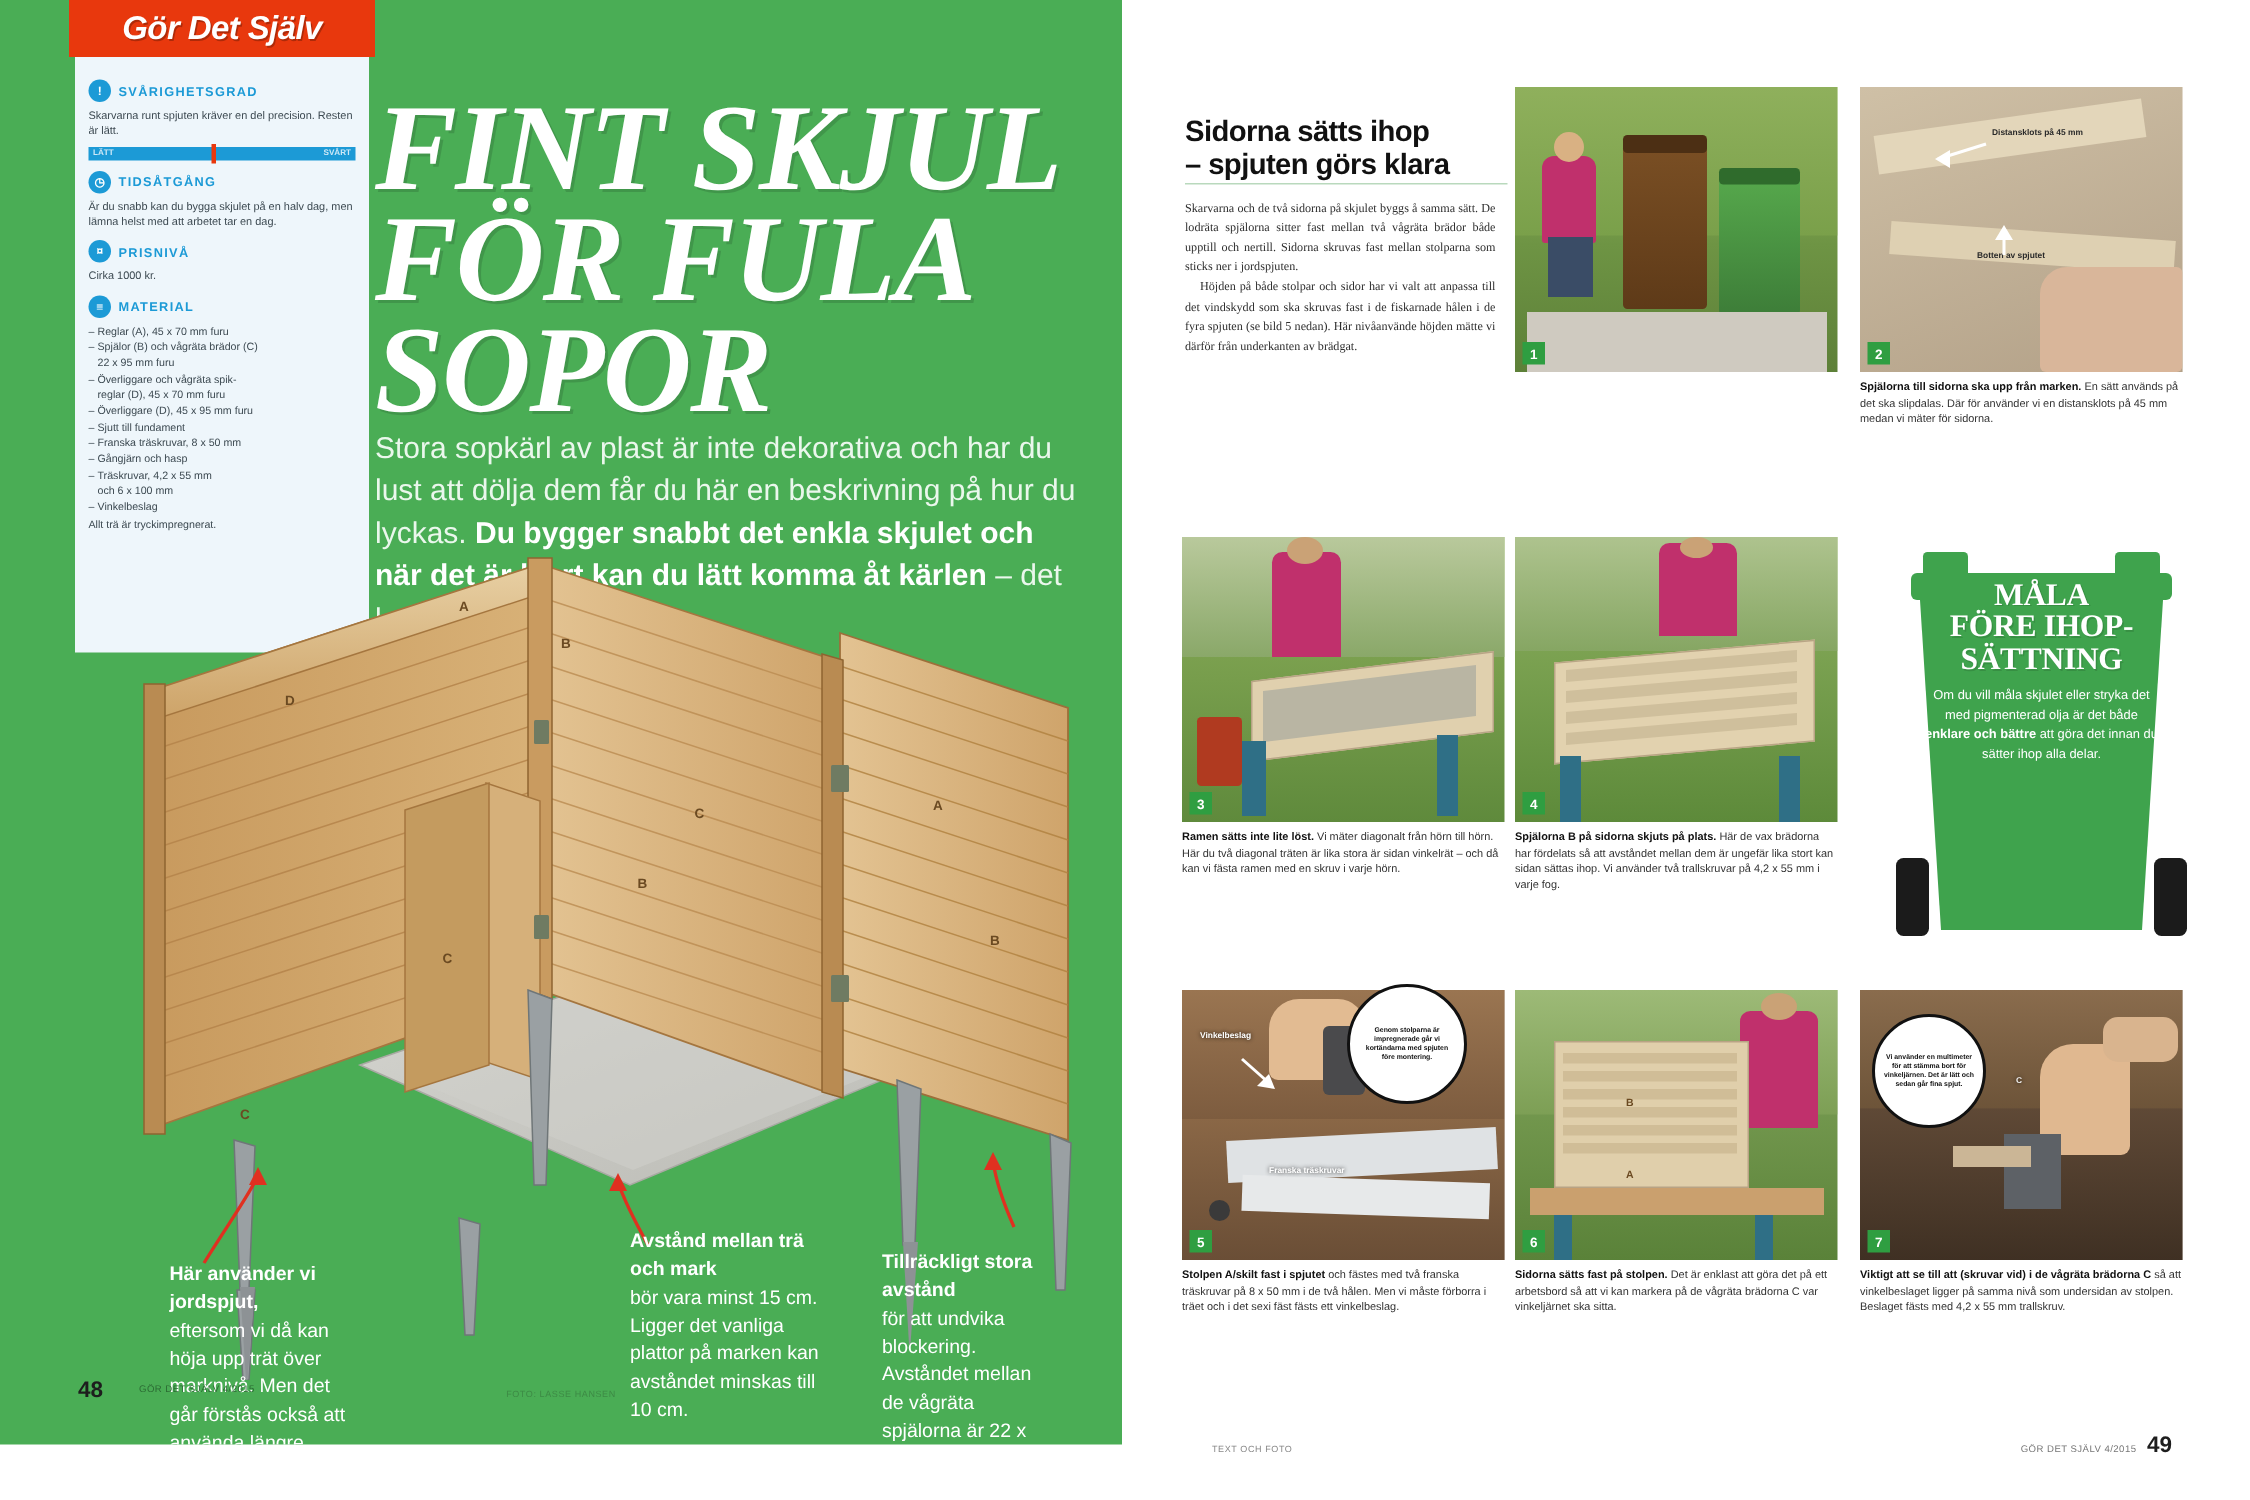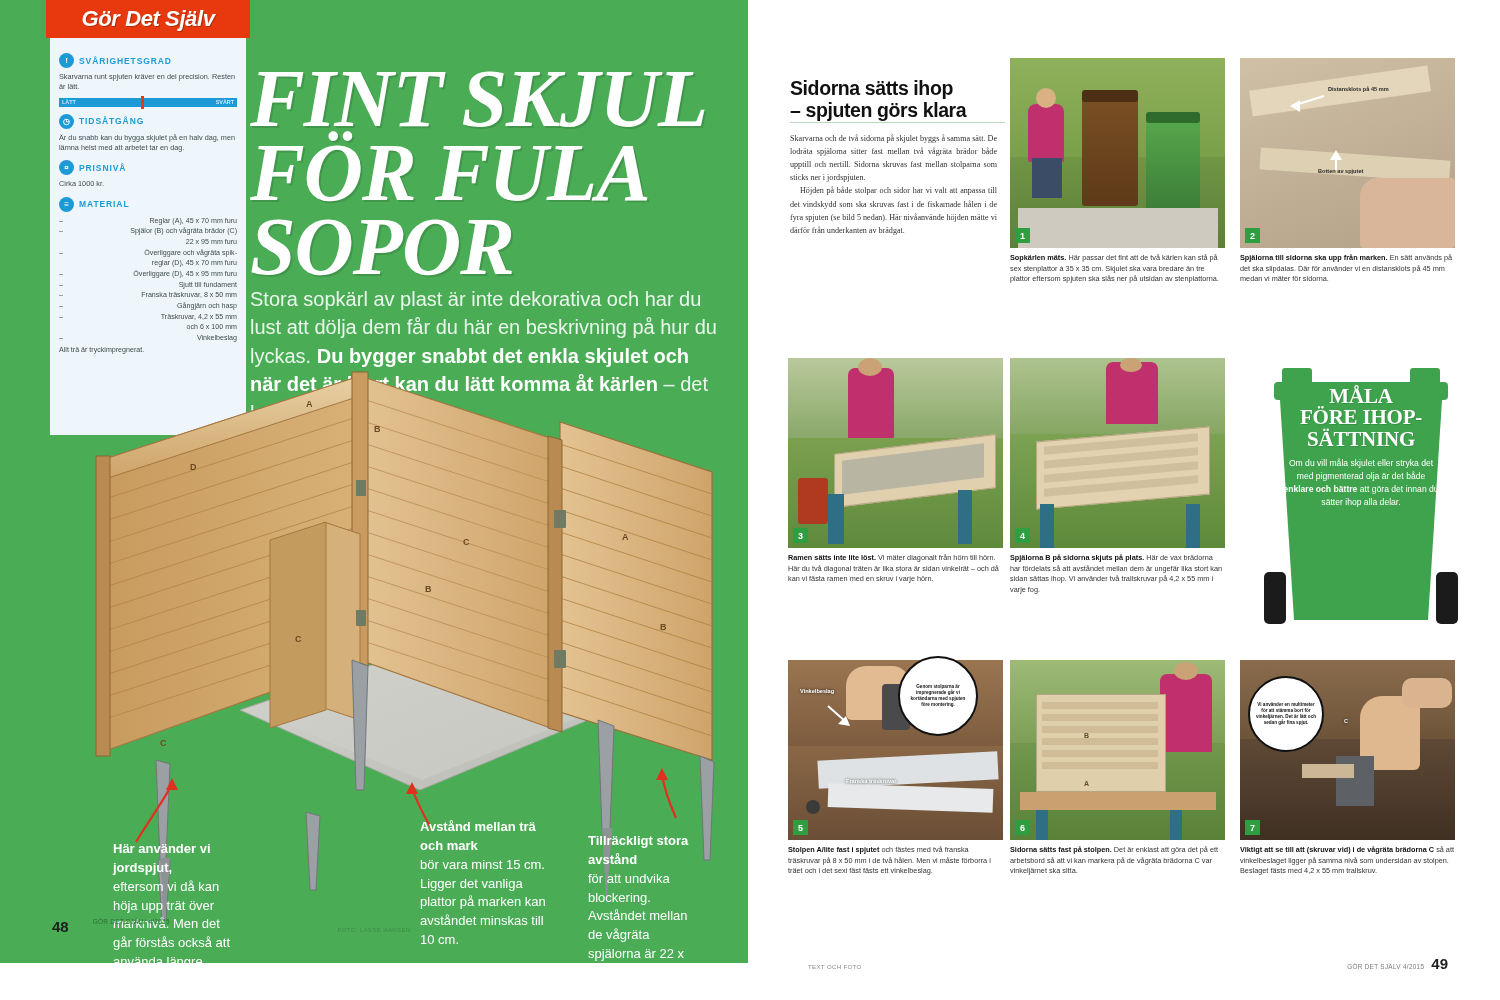--- a/index.html
+++ b/index.html
@@ -23,21 +23,21 @@
            padding:8px 9px 0 9px;box-sizing:border-box;}
   .ib-head{display:flex;align-items:center;gap:5px;margin:7px 0 4px 0;}
   .ib-ico{width:15px;height:15px;border-radius:50%;background:#1c9ad6;flex:0 0 auto;
           display:flex;align-items:center;justify-content:center;color:#fff;font-size:8px;font-weight:bold;}
   .ib-title{color:#1c9ad6;font-size:8.5px;font-weight:bold;letter-spacing:.9px;}
   .ib-txt{color:#3d4a52;font-size:7.3px;line-height:1.42;margin:0 0 5px 0;}
   .meter{position:relative;height:9px;background:#1c9ad6;margin:3px 0 7px 0;}
   .meter .lbl{position:absolute;top:1px;font-size:5.4px;color:#cfe9f7;font-weight:bold;}
   .meter .lbl.l{left:3px;} .meter .lbl.r{right:3px;}
   .meter .mark{position:absolute;left:46%;top:-2px;width:3px;height:13px;background:#e8380d;}
-  .mat-list{margin:0;padding:0;list-style:none;text-align:right;}
+  .mat-list{margin:0;padding:0;list-style:none;}
   .mat-list li{color:#3d4a52;font-size:7.1px;line-height:1.5;padding-left:6px;position:relative;}
   .mat-list li:before{content:"–";position:absolute;left:0;}
   .mat-list li.cont:before{content:"";}
   .mat-foot{color:#3d4a52;font-size:7.1px;line-height:1.5;margin-top:2px;}
 
   
   .headline{position:absolute;left:250px;top:62px;width:470px;color:#fff;
             font-family:"Liberation Serif", serif;font-style:italic;font-weight:bold;
             font-size:82px;line-height:.90;letter-spacing:-1px;
             text-shadow:2px 2px 0 rgba(0,0,0,.13);}
@@ -50,21 +50,21 @@
   .illus{position:absolute;left:60px;top:360px;width:690px;height:560px;}
   .illus svg{display:block;}
 
   
   .callout{position:absolute;color:#ffffff;font-size:13px;line-height:1.45;width:118px;}
   .callout b{display:block;}
   .co1{left:113px;top:840px;}
   .co2{left:420px;top:818px;width:128px;}
   .co3{left:588px;top:832px;width:112px;}
 
-  .folio-l{position:absolute;left:52px;bottom:28px;display:flex;align-items:flex-start;gap:24px;}
+  .folio-l{position:absolute;left:52px;bottom:28px;display:flex;align-items:center;gap:24px;}
   .folio-l .num{font-size:15px;font-weight:bold;color:#1d1d1d;}
   .folio-l .txt{font-size:6.4px;color:#2b6b33;letter-spacing:.3px;}
   .folio-c-l{position:absolute;left:50%;transform:translateX(-50%);bottom:30px;font-size:6px;color:#3d8a45;letter-spacing:.4px;}
 
   
   .r-head{position:absolute;left:790px;top:62px;width:215px;
           font-size:19.5px;font-weight:bold;color:#111;line-height:1.12;letter-spacing:-.4px;}
   .r-rule{position:absolute;left:790px;top:122px;width:215px;height:1px;background:#b9d9bd;}
   .r-body{position:absolute;left:790px;top:132px;width:207px;
           font-family:"Liberation Serif", serif;font-size:8.1px;line-height:1.62;
@@ -333,24 +333,20 @@
       <div style="position:absolute;left:72px;top:38px;width:56px;height:110px;background:linear-gradient(#7a4f24,#5e3a18);border-radius:3px;"></div>
       <div style="position:absolute;left:72px;top:32px;width:56px;height:12px;background:#4c2f14;border-radius:3px;"></div>
       <div style="position:absolute;left:136px;top:60px;width:54px;height:92px;background:linear-gradient(#56a84c,#3d7d38);border-radius:3px;"></div>
       <div style="position:absolute;left:136px;top:54px;width:54px;height:11px;background:#2f6b2c;border-radius:3px;"></div>
       <div style="position:absolute;left:18px;top:46px;width:36px;height:58px;background:#c0306c;border-radius:8px 8px 2px 2px;"></div>
       <div style="position:absolute;left:26px;top:30px;width:20px;height:20px;background:#d9b183;border-radius:50%;"></div>
       <div style="position:absolute;left:22px;top:100px;width:30px;height:40px;background:#3a4c66;"></div>
       <div style="position:absolute;left:8px;top:150px;width:200px;height:40px;background:#cfcac0;"></div>
       <div class="badge">1</div>
     </div>
-    <div class="cap">
-      <b>Sopkärlen mäts.</b>
-      <span>Här passar det fint att de två kärlen kan stå på sex stenplattor à 35 x 35 cm. Skjulet ska vara bredare än tre plattor eftersom spjuten ska slås ner på utsidan av stenplattorna.</span>
-    </div>
   </div>
 
   <div class="cell" style="left:1240px;top:58px;width:215px;">
     <div class="photo" style="height:190px;background:linear-gradient(#d8cbb6,#bfae93);">
       <div style="position:absolute;left:0;top:0;width:100%;height:100%;background:linear-gradient(160deg,#cfc0a6,#b3a188);"></div>
       <div style="position:absolute;left:10px;top:20px;width:180px;height:26px;background:#e3d6ba;transform:rotate(-8deg);"></div>
       <div style="position:absolute;left:20px;top:96px;width:190px;height:22px;background:#ded0b2;transform:rotate(4deg);"></div>
       <div style="position:absolute;left:120px;top:120px;width:95px;height:70px;background:#d9b69a;border-radius:18px 4px 4px 4px;"></div>
       <div class="lbl-dark" style="left:88px;top:28px;">Distansklots på 45 mm</div>
       <div class="lbl-dark" style="left:78px;top:110px;">Botten av spjutet</div>
@@ -438,21 +434,21 @@
       <div style="position:absolute;left:18px;top:140px;width:14px;height:14px;background:#3a3a3a;border-radius:50%;"></div>
       <div class="lbl-photo" style="left:12px;top:28px;">Vinkelbeslag</div>
       <div class="lbl-photo" style="left:58px;top:118px;">Franska träskruvar</div>
       <svg style="position:absolute;left:0;top:0;" width="215" height="180">
         <path d="M40,46 L58,62" stroke="#fff" stroke-width="2" fill="none"></path>
         <polygon points="62,66 50,64 58,56" fill="#fff"></polygon>
       </svg>
       <div class="badge">5</div>
     </div>
     <div class="cap">
-      <b>Stolpen A/lite fast i spjutet</b>
+      <b>Stolpen A/skilt fast i spjutet</b>
       <span>och fästes med två franska träskruvar på 8 x 50 mm i de två hålen. Men vi måste förborra i träet och i det sexi fäst fästs ett vinkelbeslag.</span>
     </div>
   </div>
   <div class="bubble" style="left:898px;top:656px;width:80px;height:80px;">Genom stolparna är impregnerade går vi kortändarna med spjuten före montering.</div>
 
   <div class="cell" style="left:1010px;top:660px;width:215px;">
     <div class="photo" style="height:180px;background:linear-gradient(#86a85e,#5a8239);">
       <div style="position:absolute;left:0;top:0;width:100%;height:46%;background:linear-gradient(#9dba77,#7d9f55);"></div>
       <div style="position:absolute;left:150px;top:14px;width:52px;height:78px;background:#c0306c;border-radius:7px 7px 0 0;"></div>
       <div style="position:absolute;left:164px;top:2px;width:24px;height:18px;background:#caa276;border-radius:50%;"></div>

